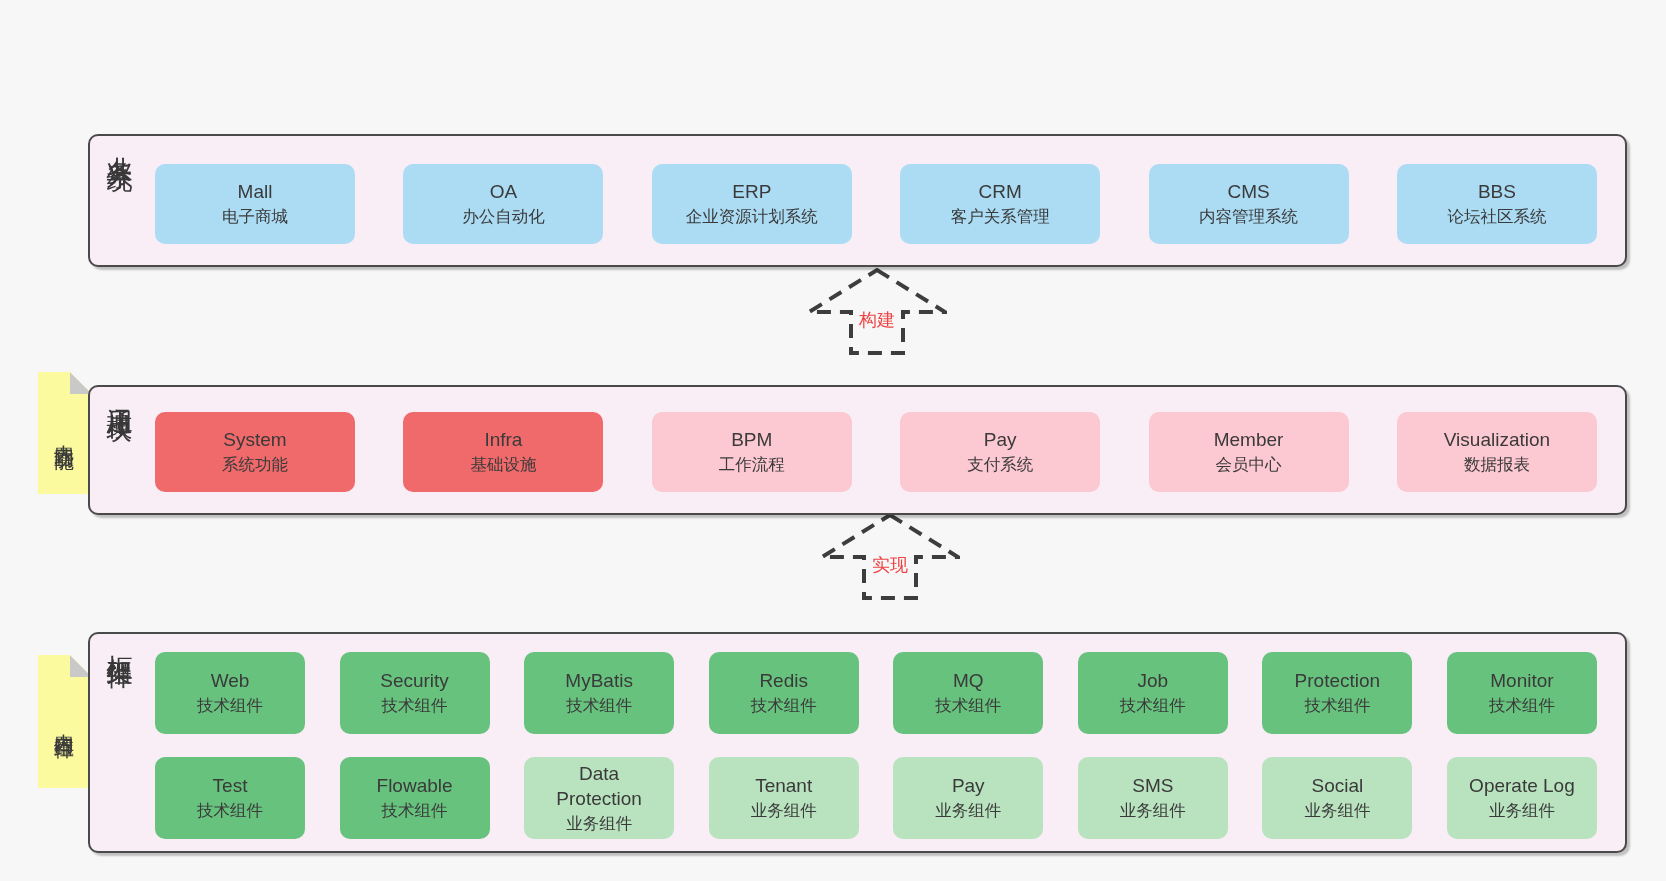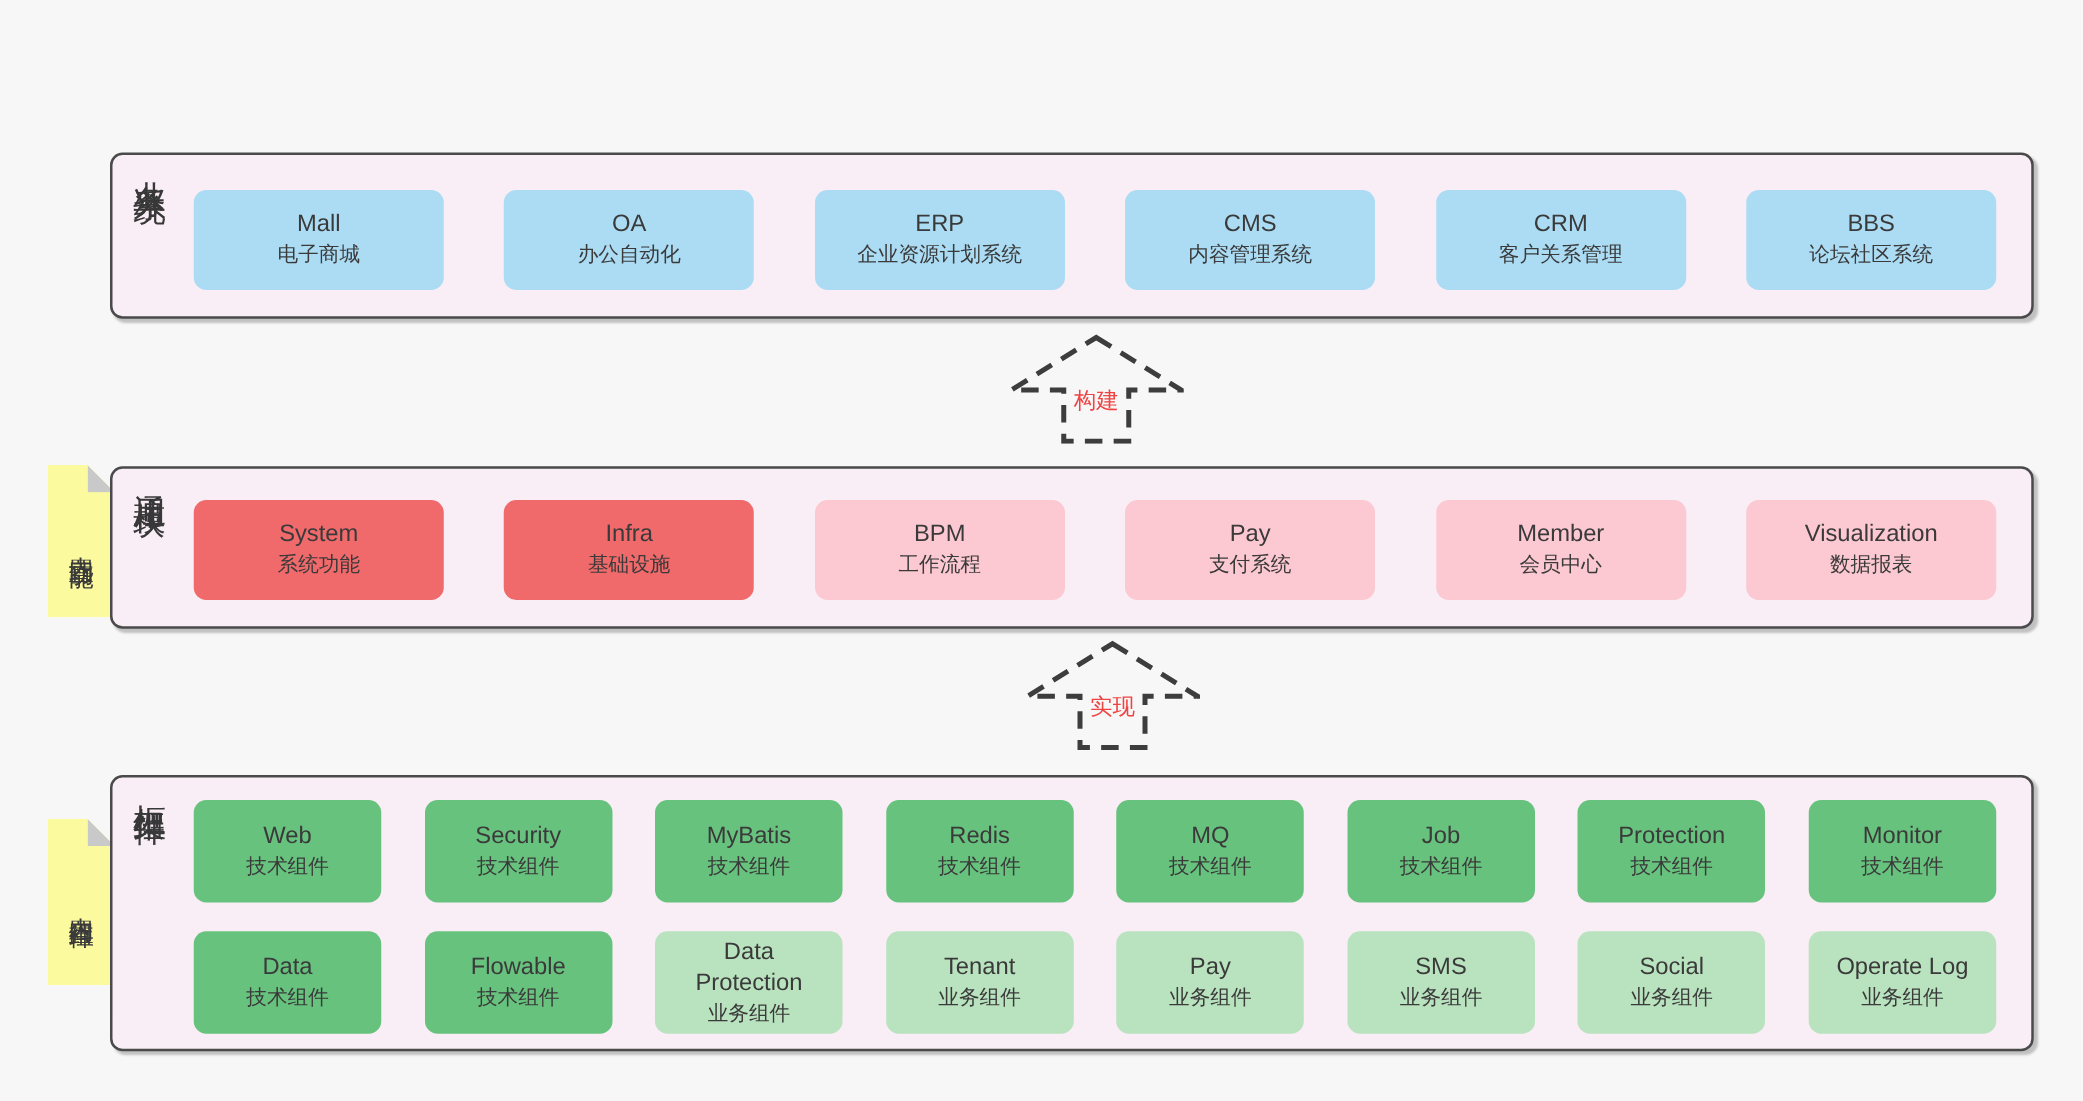--- a/index.html
+++ b/index.html
@@ -6,20 +6,21 @@
   .canvas{
     position:relative;width:1666px;height:881px;overflow:hidden;
     background:#f7f7f7;color:#3a3a3a;
     font-family:"Liberation Sans","DejaVu Sans",sans-serif;
   }
   .container{
     position:absolute;left:88px;width:1539px;box-sizing:border-box;
     background:#f9edf6;border:2px solid #4a4a4a;border-radius:10px;
     box-shadow:3px 3px 2px rgba(0,0,0,0.22);
     z-index:2;
+    margin-top:12px;
   }
   .vlabel{
     position:absolute;left:13px;top:0;bottom:0;
     display:flex;align-items:center;
     writing-mode:vertical-rl;text-orientation:upright;
     font-size:26px;letter-spacing:3px;color:#383838;
   }
   .row{
     position:absolute;left:65px;right:28px;
     display:flex;justify-content:space-between;
@@ -77,26 +78,26 @@
       </div>
       <div class="box w6 blue">
         <span class="name">OA</span>
         <span class="sub">办公自动化</span>
       </div>
       <div class="box w6 blue">
         <span class="name">ERP</span>
         <span class="sub">企业资源计划系统</span>
       </div>
       <div class="box w6 blue">
+        <span class="name">CRM</span>
+        <span class="sub">客户关系管理</span>
+      </div>
+      <div class="box w6 blue">
         <span class="name">CMS</span>
         <span class="sub">内容管理系统</span>
-      </div>
-      <div class="box w6 blue">
-        <span class="name">CRM</span>
-        <span class="sub">客户关系管理</span>
       </div>
       <div class="box w6 blue">
         <span class="name">BBS</span>
         <span class="sub">论坛社区系统</span>
       </div>
     </div>
   </section>
 
   <div class="arrow" style="left:807px;top:260px;">
     <svg width="140" height="95" viewBox="0 0 140 95">
@@ -183,21 +184,21 @@
         <span class="name">Protection</span>
         <span class="sub">技术组件</span>
       </div>
       <div class="box w8 green">
         <span class="name">Monitor</span>
         <span class="sub">技术组件</span>
       </div>
     </div>
     <div class="row" style="top:123px;">
       <div class="box w8 green">
-        <span class="name">Data</span>
+        <span class="name">Test</span>
         <span class="sub">技术组件</span>
       </div>
       <div class="box w8 green">
         <span class="name">Flowable</span>
         <span class="sub">技术组件</span>
       </div>
       <div class="box w8 lightgreen">
         <span class="name">Data Protection</span>
         <span class="sub">业务组件</span>
       </div>

